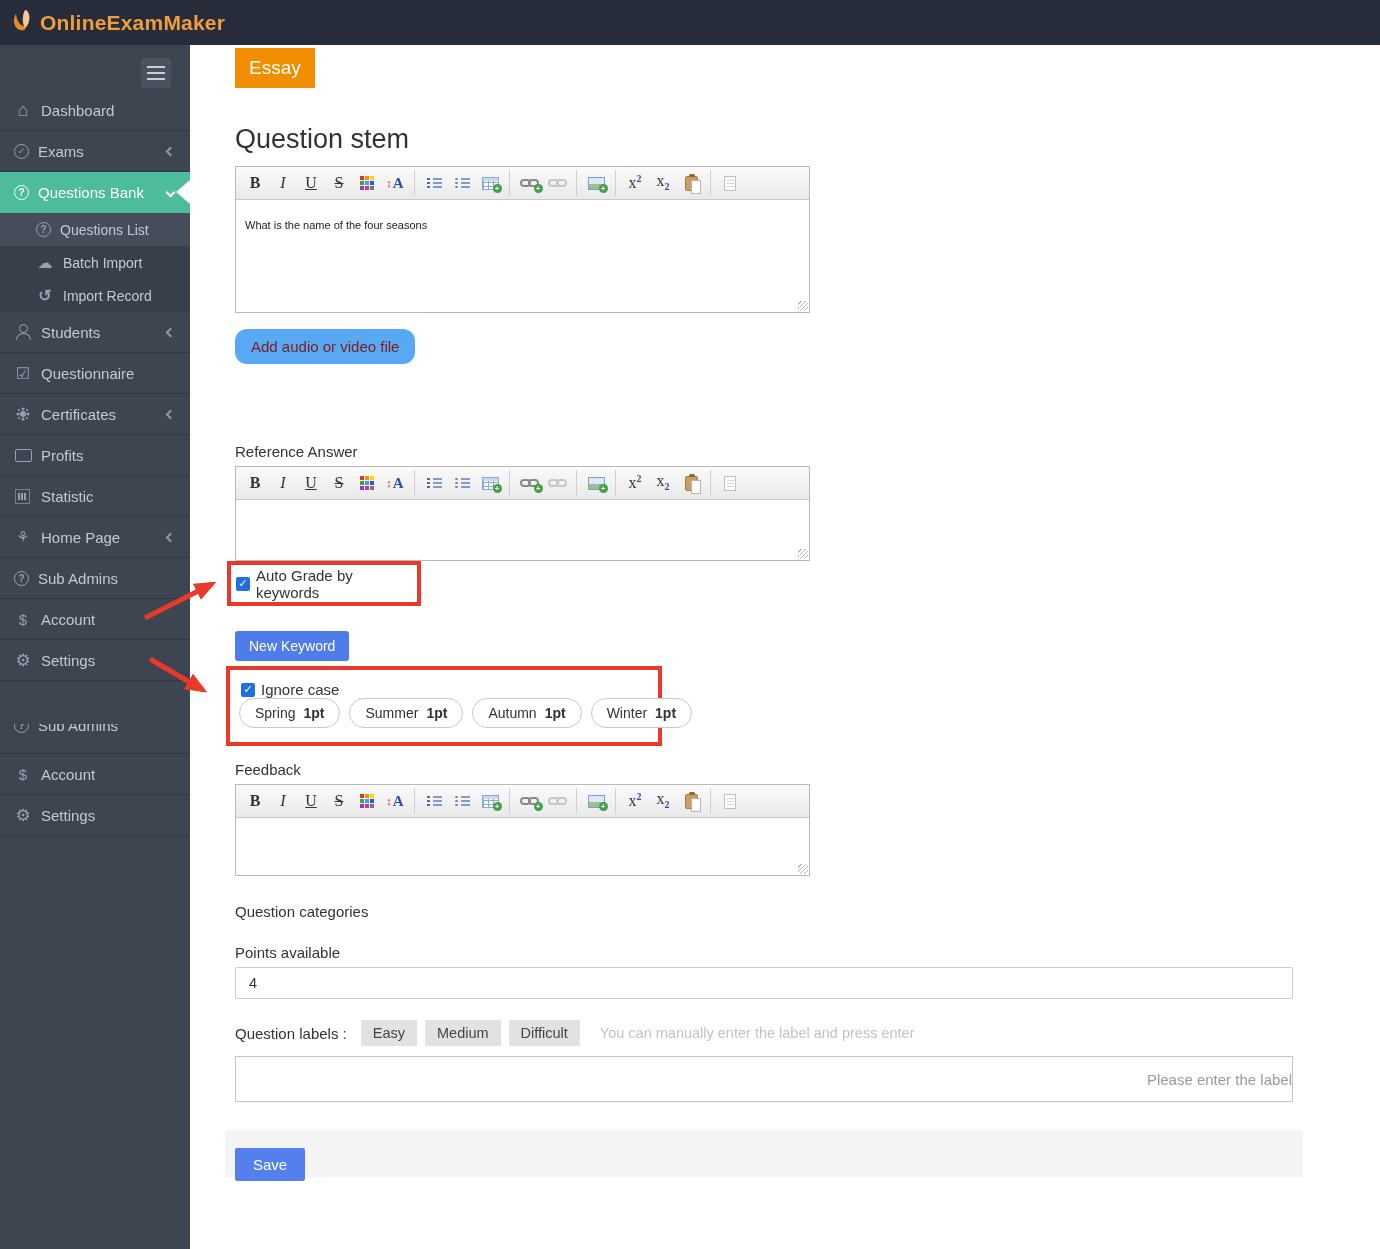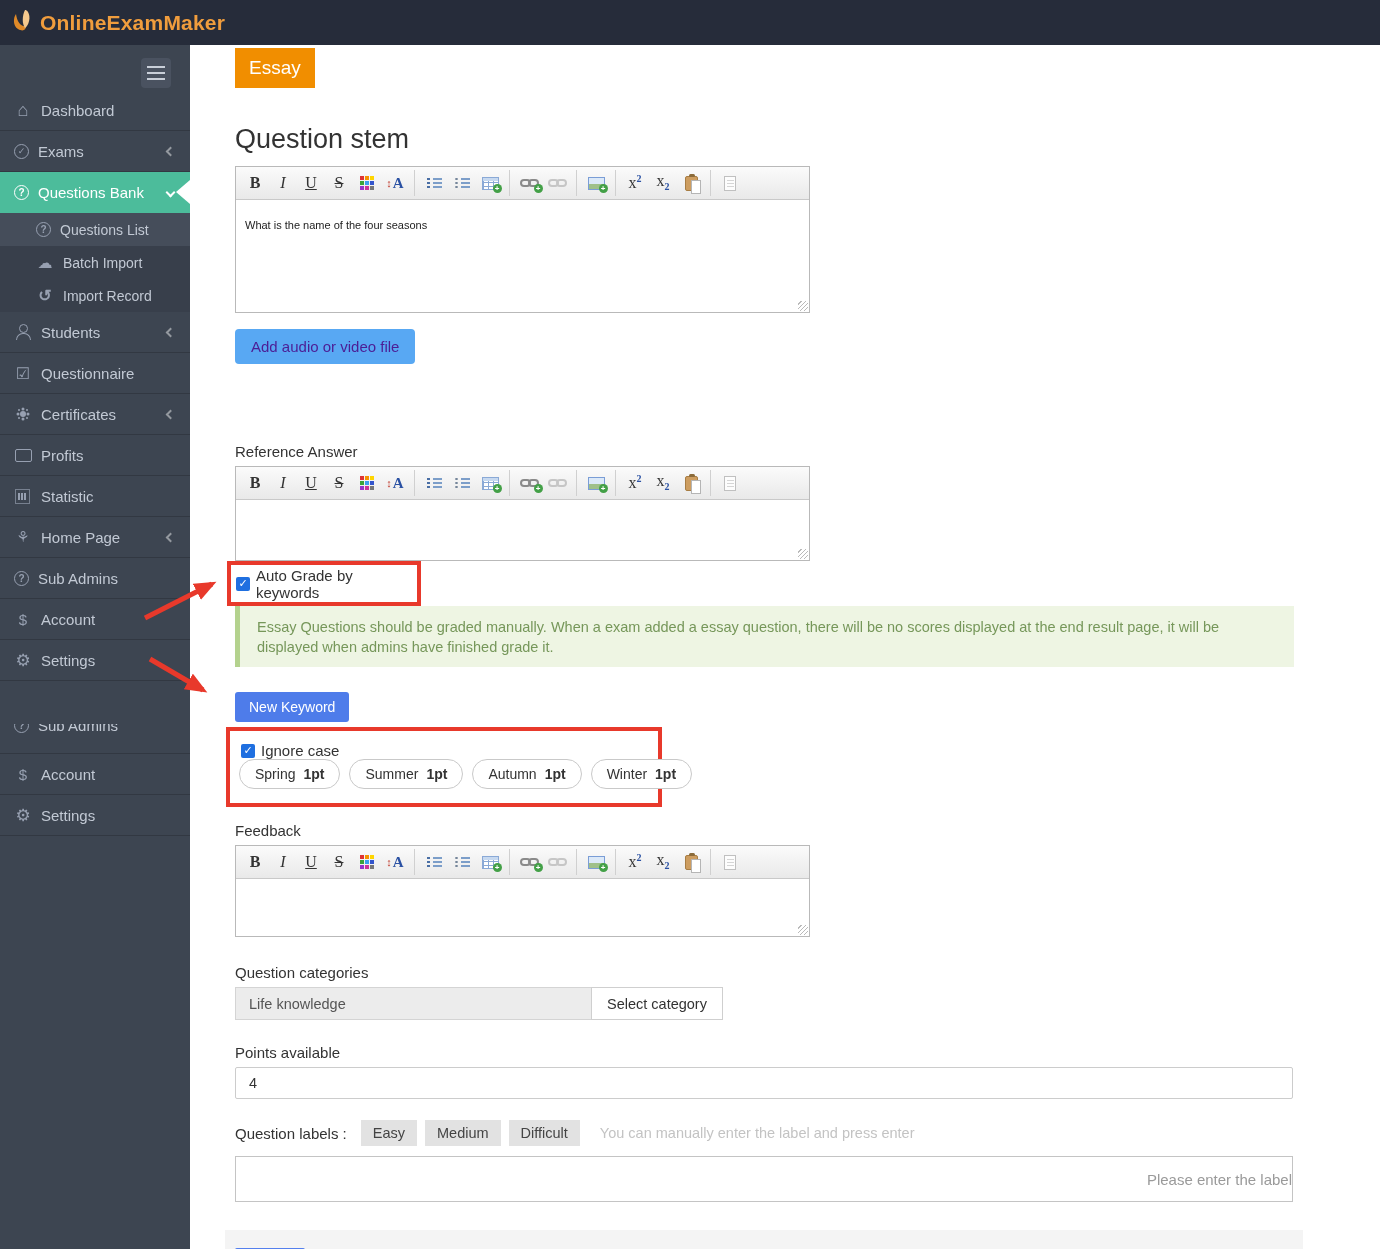--- a/index.html
+++ b/index.html
@@ -101,22 +101,22 @@
   .tb-linkwrap.pale b { border-color:#c6c6c6; }
   .tb-img { width:17px; height:13px; border:1px solid #7a9dd6; position:relative;
     background:linear-gradient(180deg,#dce9f8 55%, #9fc08a 55%); }
   .tb-paste { width:13px; height:15px; background:#cd9d60; border:1px solid #a87d44; border-radius:2px; position:relative; }
   .tb-paste::before { content:""; position:absolute; top:-3px; left:3px; width:6px; height:3px; background:#8a6a3a; border-radius:2px; }
   .tb-paste::after { content:""; position:absolute; right:-4px; top:3px; width:8px; height:12px; background:#fff; border:1px solid #b5b5b5; }
   .tb-doc { width:12px; height:15px; border:1px solid #c0c0c0; background:#fdfdfd; position:relative; }
   .tb-doc::before { content:""; position:absolute; left:2px; top:3px; width:7px; height:1px; background:#d5d5d5;
     box-shadow:0 3px 0 #d5d5d5, 0 6px 0 #d5d5d5; }
 
-  .btn-media { margin-top:16px; display:inline-block; background:#58a8f3; color:#4c1d95; font-size:15px;
-    padding:9px 16px; border:none; border-radius:4px; cursor:pointer; }
+  .btn-media { margin-top:16px; display:inline-block; background:#58a8f3; color:#7f1d1d; font-size:15px;
+    padding:9px 16px; border:none; border-radius:12px; cursor:pointer; }
   .field-label { font-size:15px; color:#333; }
   .lbl-ref { margin-top:79px; }
   .ed-ref { margin-top:6px; }
 
   .redbox1 { margin-top:0; margin-left:-8px; width:194px; height:45px; border:4px solid #e8392b;
     display:flex; align-items:center; padding-left:5px; }
   .redbox2 { margin-top:5px; margin-left:-9px; width:436px; border:4px solid #e8392b; padding:11px 0 14px 6px; }
   .cbx { width:14px; height:14px; background:#1f6fe0; border-radius:2px; color:#fff; font-size:11px;
     display:inline-flex; align-items:center; justify-content:center; flex:none; cursor:pointer; }
   .cbx-row { display:flex; align-items:center; gap:6px; font-size:15px; color:#333; }
@@ -418,21 +418,20 @@
     </div>
   </div>
 
   <div class="redbox1">
     <div class="cbx-row">
       <span class="cbx">✓</span>
       <span>Auto Grade by keywords</span>
     </div>
   </div>
 
-  <div class="notice">Essay Questions should be graded manually. When a exam added a essay question, there will be no scores displayed at the end result page, it will be displayed when admins have finished grade it.</div>
 
   <button class="btn-newkw">New Keyword</button>
 
   <div class="redbox2">
     <div class="cbx-row" style="padding-left:5px">
       <span class="cbx">✓</span>
       <span>Ignore case</span>
     </div>
     <div class="chips" id="chips">
         <span class="chip">
@@ -524,24 +523,20 @@
         <span class="tb-btn">
           <span class="tb-doc"></span>
         </span>
       </div>
     <div class="ed-body" style="height:57px">
       <span class="grip"></span>
     </div>
   </div>
 
   <div class="field-label lbl-qcat">Question categories</div>
-  <div class="cat-group">
-    <input class="cat-input" readonly="" value="Life knowledge" style="">
-    <button class="btn-selcat">Select category</button>
-  </div>
 
   <div class="field-label lbl-points">Points available</div>
   <input class="points-input" value="4" style="">
 
   <div class="qlabels-row">
     <span class="field-label">Question labels :</span>
     <span id="label-btns"><button class="btn-diff">Easy</button><button class="btn-diff">Medium</button><button class="btn-diff">Difficult</button></span>
     <span class="labels-hint">You can manually enter the label and press enter</span>
   </div>
   <input class="label-input" placeholder="Please enter the label" style="">

